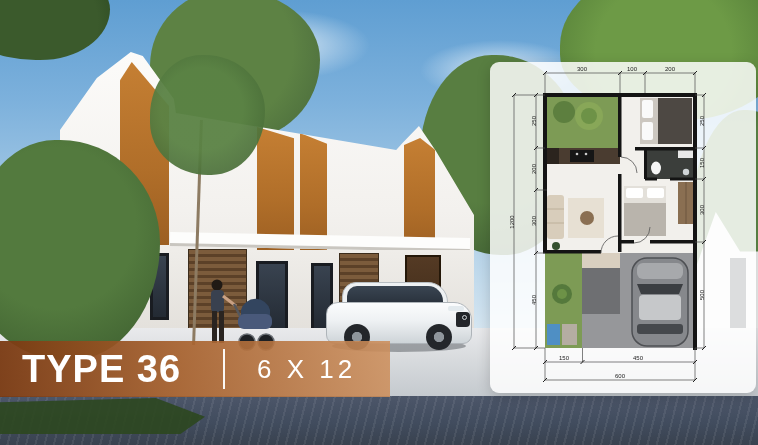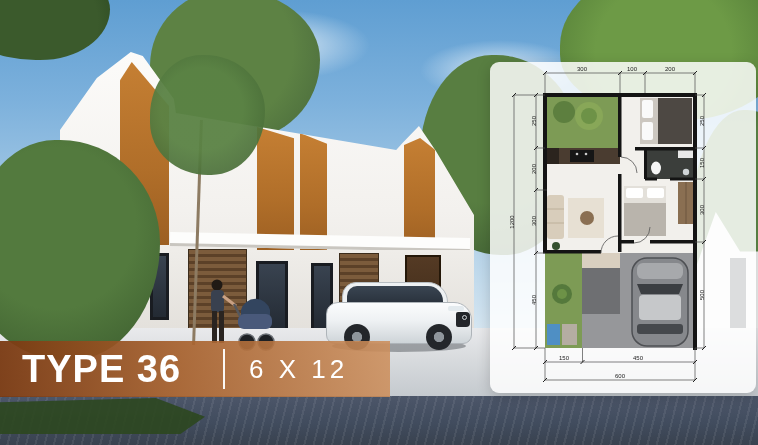--- a/index.html
+++ b/index.html
@@ -26,21 +26,21 @@
       background:repeating-linear-gradient(104deg,rgba(255,255,255,.07) 0 2px,rgba(0,0,0,0) 2px 9px),
                  linear-gradient(180deg,#4c5669 0%,#414c5e 55%,#39424f 100%);}
   #grass-strip{left:0;top:398px;width:205px;height:36px;background:#2c471f;
       clip-path:polygon(0 12%,76% 0,100% 52%,88% 100%,0 100%);opacity:.9;}
   
   #type-banner{left:0;top:341px;width:390px;height:56px;display:flex;align-items:center;
       background:linear-gradient(90deg,rgba(122,58,18,.95) 0%,rgba(166,96,44,.92) 45%,rgba(205,143,92,.88) 100%);
       color:#fff;z-index:30;}
   #type-label{font-size:38px;font-weight:800;letter-spacing:1px;margin-left:22px;}
   #banner-divider{width:2px;height:40px;background:#ffffff;margin-left:42px;opacity:.95;}
-  #size-label{font-size:26px;font-weight:400;letter-spacing:4px;margin-left:24px;}
+  #size-label{font-size:26px;font-weight:400;letter-spacing:4px;margin-left:32px;}
   
   #floorplan-panel{left:490px;top:62px;width:266px;height:331px;z-index:40;
       background:rgba(255,255,255,.84);border-radius:9px;box-shadow:0 4px 14px rgba(0,0,0,.18);}
   text{font-family:"Liberation Sans",sans-serif;font-size:6px;fill:#1c1c1c;}
   
   #suv-car{left:326px;top:282px;width:146px;height:72px;z-index:12;}
   #suv-car .body{position:absolute;left:0;top:20px;width:146px;height:42px;
       background:linear-gradient(180deg,#fbfcfd 0%,#eef1f3 45%,#ced4d8 100%);
       border:1px solid #aeb4b9;border-radius:12px 18px 9px 9px;}
   #suv-car .roof{position:absolute;left:16px;top:0;width:106px;height:28px;

